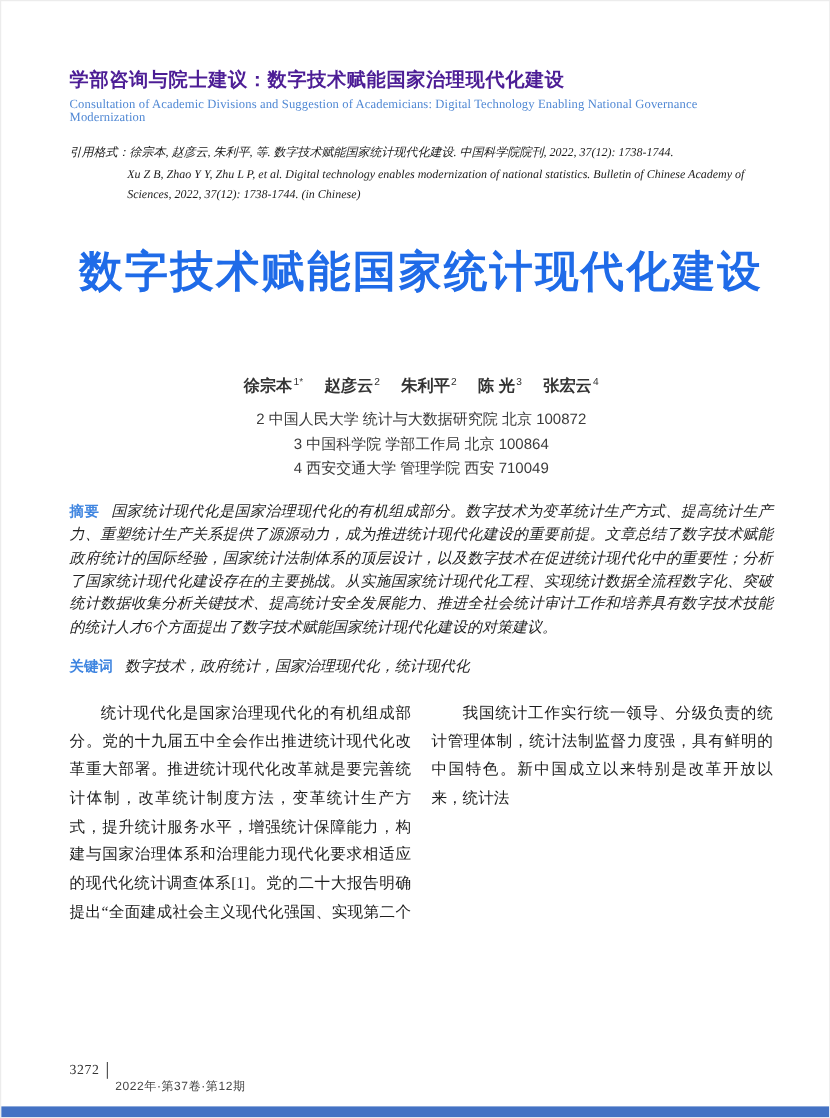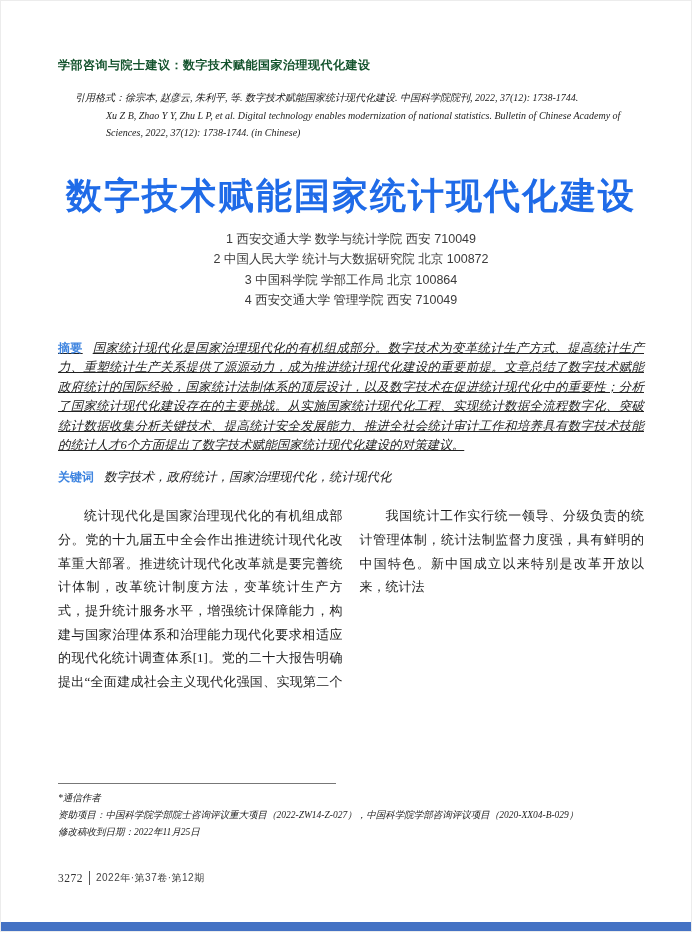--- a/index.html
+++ b/index.html
@@ -12,33 +12,33 @@
     box-sizing:border-box;
     font-family:"Liberation Serif","DejaVu Serif",serif;
     color:#222;
     overflow:hidden;
   }
   .content{padding:56px 47px 0 57px;}
 
   
   .series-cn{
     font-family:"Liberation Sans","DejaVu Sans",sans-serif;
-    font-size:12px;font-weight:600;color:#14532d;letter-spacing:.5px;
+    font-size:16px;font-weight:600;color:#4c1d95;letter-spacing:.5px;
   }
   .series-en{
     font-size:10.5px;color:#5088d4;margin-top:4px;letter-spacing:.1px;
   }
 
   
   .citation{
     margin-top:15px;font-size:10px;font-style:italic;color:#1b1b1b;
     line-height:1.75;padding-left:48px;
   }
   .citation .first{ text-indent:-48px; display:block;}
-  .citation-label{font-style:italic;margin-left:17px;}
+  .citation-label{font-style:italic;}
 
   
   .paper-title{
     margin-top:30px;text-align:center;
     font-family:Liberation Serif, serif;
     font-size:36px;font-weight:900;color:#1f6be8;letter-spacing:2px;
   }
 
   
   .authors{
@@ -50,22 +50,22 @@
   .author sup{font-size:8.5px;font-weight:400;margin-left:1px;}
 
   .affiliations{
     margin-top:8px;text-align:center;
     font-family:"Liberation Sans","DejaVu Sans",sans-serif;
     font-size:12.5px;color:#3a3a3a;line-height:1.65;
   }
 
   
   .abstract{
-    margin-top:28px;font-size:12.5px;font-style:italic;
-    line-height:1.55;text-align:justify;color:#222;text-decoration:underline;
+    margin-top:16px;font-size:12.5px;font-style:italic;
+    line-height:1.55;text-align:justify;color:#222;
   }
   .blue-label{
     font-style:normal;font-weight:700;color:#3f85e0;
     font-family:"Liberation Sans","DejaVu Sans",sans-serif;
     margin-right:10px;font-size:12px;
   }
   .keywords{margin-top:14px;font-size:12.5px;font-style:italic;}
   .doi{margin-top:13px;font-size:12px;}
 
   
@@ -84,44 +84,51 @@
   .footnote-rule{width:278px;border-top:1px solid #777;margin-bottom:6px;}
 
   
   .footer{
     position:absolute;left:57px;top:870px;
     font-size:10.5px;color:#333;display:flex;align-items:center;
     font-family:"Liberation Sans","DejaVu Sans",sans-serif;
   }
   .footer .pageno{font-family:"Liberation Serif",serif;font-size:11.5px;letter-spacing:.5px;}
   .footer .vline{display:inline-block;width:1px;height:14px;background:#555;margin:0 6px;}
-  .footer .issue{font-size:10px;color:#444;letter-spacing:.5px;}
+  .footer .issue{font-size:10px;color:#444;letter-spacing:.5px;margin-top:27px;}
 
   .bottom-bar{
     position:absolute;left:0;bottom:0;width:100%;height:9px;background:#4472c4;
   }
 </style>
 </head>
 <body>
 
 <div class="page">
   <div class="content">
 
     <div class="series-cn">学部咨询与院士建议：数字技术赋能国家治理现代化建设</div>
+    <div class="series-en">Consultation of Academic Divisions and Suggestion of Academicians: Digital Technology Enabling National Governance Modernization</div>
 
     <div class="citation">
       <span class="first"><span class="citation-label">引用格式：</span><span>徐宗本, 赵彦云, 朱利平, 等. 数字技术赋能国家统计现代化建设. 中国科学院院刊, 2022, 37(12): 1738-1744.</span></span>
       <span>Xu Z B, Zhao Y Y, Zhu L P, et al. Digital technology enables modernization of national statistics.  Bulletin of Chinese Academy of Sciences, 2022, 37(12): 1738-1744. (in Chinese)</span>
     </div>
 
     <div class="paper-title">数字技术赋能国家统计现代化建设</div>
 
+    <div class="authors">
+      <span class="author"><span>徐宗本</span><sup>1*</sup></span>
+      <span class="author"><span>赵彦云</span><sup>2</sup></span>
+      <span class="author"><span>朱利平</span><sup>2</sup></span>
+      <span class="author"><span>陈 光</span><sup>3</sup></span>
+      <span class="author"><span>张宏云</span><sup>4</sup></span>
+    </div>
 
     <div class="affiliations">
-      <div>1 西安交通大学 数学与统计学院 西安 710049</div>
       <div>2 中国人民大学 统计与大数据研究院 北京 100872</div>
       <div>3 中国科学院 学部工作局 北京 100864</div>
       <div>4 西安交通大学 管理学院 西安 710049</div>
     </div>
 
     <div class="abstract">
       <span class="blue-label">摘要</span><span>国家统计现代化是国家治理现代化的有机组成部分。数字技术为变革统计生产方式、提高统计生产力、重塑统计生产关系提供了源源动力，成为推进统计现代化建设的重要前提。文章总结了数字技术赋能政府统计的国际经验，国家统计法制体系的顶层设计，以及数字技术在促进统计现代化中的重要性；分析了国家统计现代化建设存在的主要挑战。从实施国家统计现代化工程、实现统计数据全流程数字化、突破统计数据收集分析关键技术、提高统计安全发展能力、推进全社会统计审计工作和培养具有数字技术技能的统计人才6个方面提出了数字技术赋能国家统计现代化建设的对策建议。</span>
     </div>
 
     <div class="keywords">
@@ -133,26 +140,20 @@
       <div class="col">
         <p class="indent">统计现代化是国家治理现代化的有机组成部分。党的十九届五中全会作出推进统计现代化改革重大部署。推进统计现代化改革就是要完善统计体制，改革统计制度方法，变革统计生产方式，提升统计服务水平，增强统计保障能力，构建与国家治理体系和治理能力现代化要求相适应的现代化统计调查体系[1]。党的二十大报告明确提出“全面建成社会主义现代化强国、实现第二个百年奋斗目标，以中国式现代化全面</p>
       </div>
       <div class="col">
         <p class="indent">我国统计工作实行统一领导、分级负责的统计管理体制，统计法制监督力度强，具有鲜明的中国特色。新中国成立以来特别是改革开放以来，统计法</p>
       </div>
     </div>
 
   </div>
 
-  <div class="footnote-area">
-    <div class="footnote-rule"></div>
-    <div>*通信作者</div>
-    <div>资助项目：中国科学院学部院士咨询评议重大项目（2022-ZW14-Z-027），中国科学院学部咨询评议项目（2020-XX04-B-029）</div>
-    <div>修改稿收到日期：2022年11月25日</div>
-  </div>
 
   <div class="footer">
     <span class="pageno">3272</span>
     <span class="vline"></span>
     <span class="issue">2022年·第37卷·第12期</span>
   </div>
 
   <div class="bottom-bar"></div>
 </div>
 

